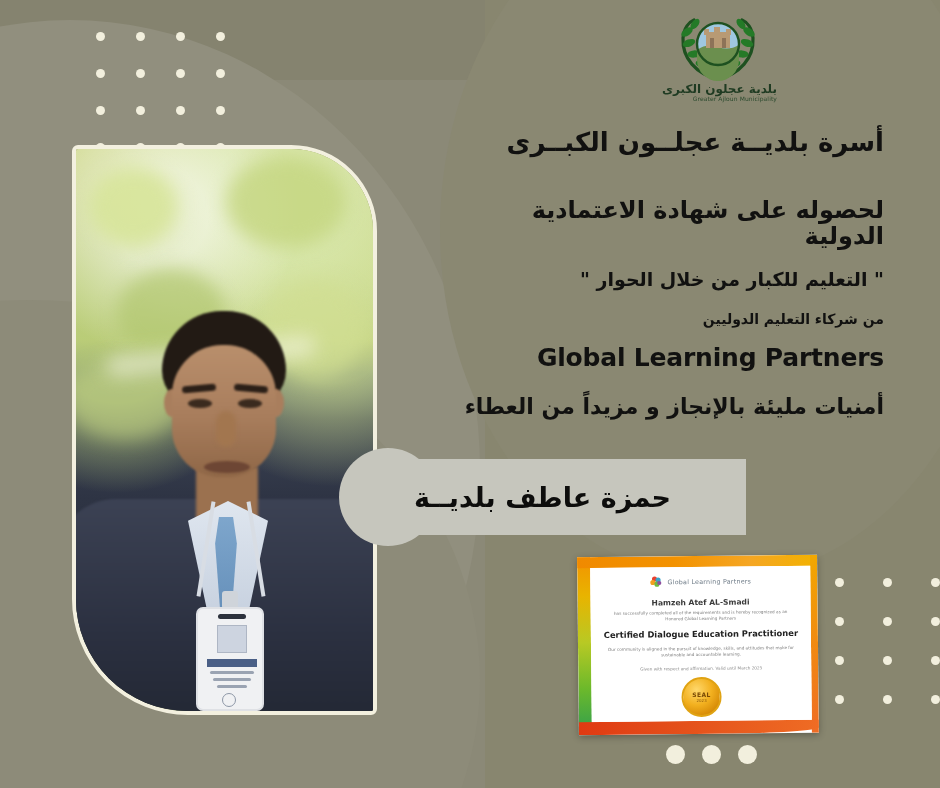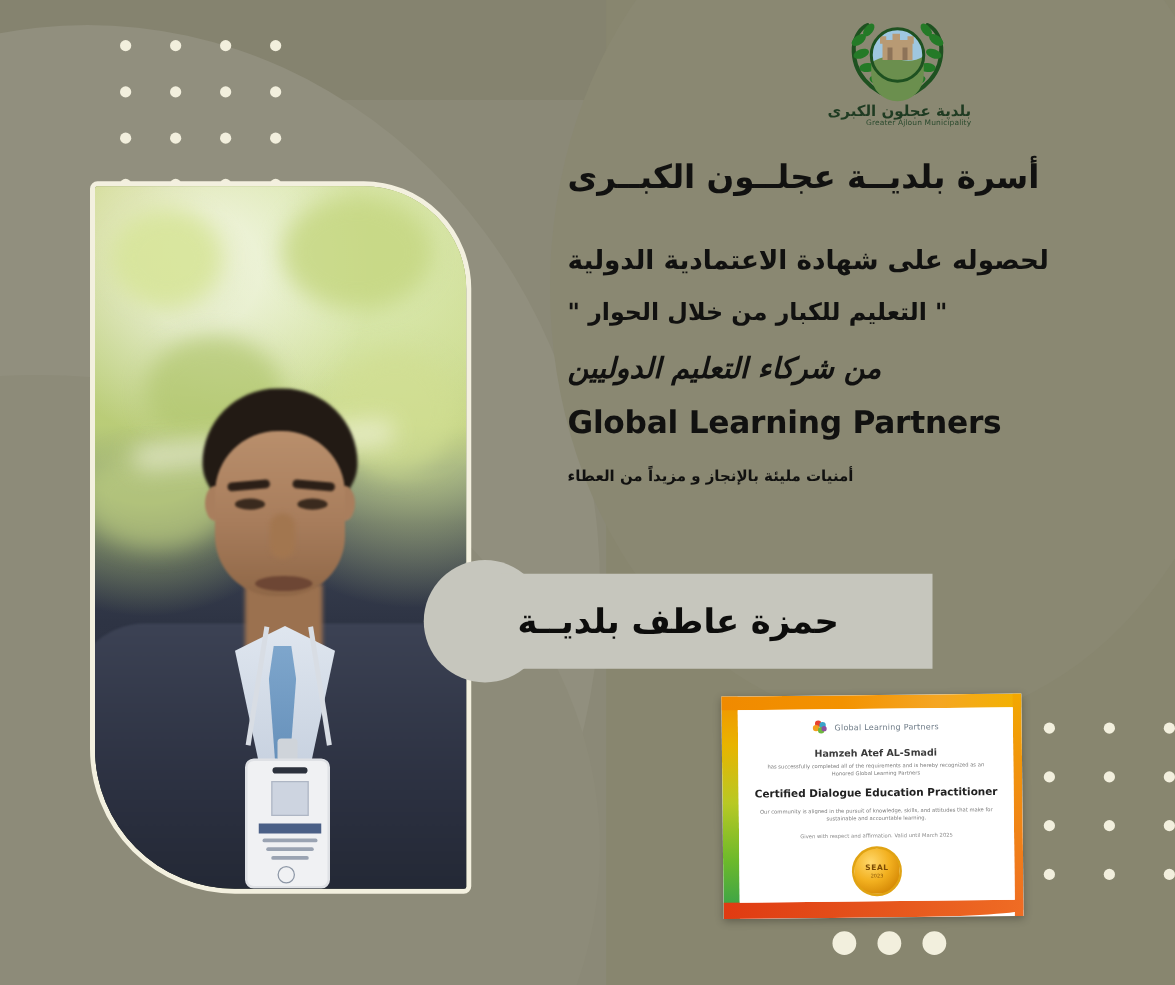--- a/index.html
+++ b/index.html
@@ -189,36 +189,36 @@
   .p-badge .ph { position:absolute; left:19px; top:16px; width:30px; height:28px; background:#cdd4e0; border:1px solid #aeb6c4;}
   .p-badge .bar { position:absolute; left:9px; top:50px; width:50px; height:8px; background:#4a5f86;}
   .p-badge .ln { position:absolute; left:12px; height:3px; background:#9aa3b2; border-radius:2px;}
   .p-badge .seal { position:absolute; left:24px; top:84px; width:14px; height:14px; border:1.5px solid #8d97a6; border-radius:50%;}
 
   
   #text-block {
     position: absolute;
     right: 56px; top: 128px;
     width: 430px;
-    text-align: left;
+    text-align: right;
     z-index: 6;
     color: #111110;
     direction: rtl;
   }
   .tline { line-height: 1.1; }
   .t-1 { font-size: 26px; font-weight: 800; letter-spacing: .4px; margin-bottom: 18px; }
   .t-2 { font-size: 22px; font-weight: 700; margin-bottom: 20px; }
-  .t-3 { font-size: 21px; font-weight: 600; margin-bottom: 20px; margin-top: 40px; }
+  .t-3 { font-size: 24px; font-weight: 600; margin-bottom: 20px; margin-top: 40px; }
   .t-4 { font-size: 19px; font-weight: 600; margin-bottom: 22px; }
-  .t-5 { font-size: 23px; font-weight: 600; margin-bottom: 16px; font-style: italic; }
+  .t-5 { font-size: 14px; font-weight: 600; margin-bottom: 16px; }
   .t-6 {
     font-size: 25px; font-weight: 800; direction: ltr;
     letter-spacing: -.2px; margin-bottom: 24px;
   }
-  .t-7 { font-size: 12px; font-weight: 600; }
+  .t-7 { font-size: 22px; font-weight: 600; }
 
   
   #name-badge {
     position: absolute;
     left: 339px; top: 448px;
     z-index: 7;
   }
   #name-badge .nb-circle {
     position: absolute; left: 0; top: 0;
     width: 98px; height: 98px; border-radius: 50%;

